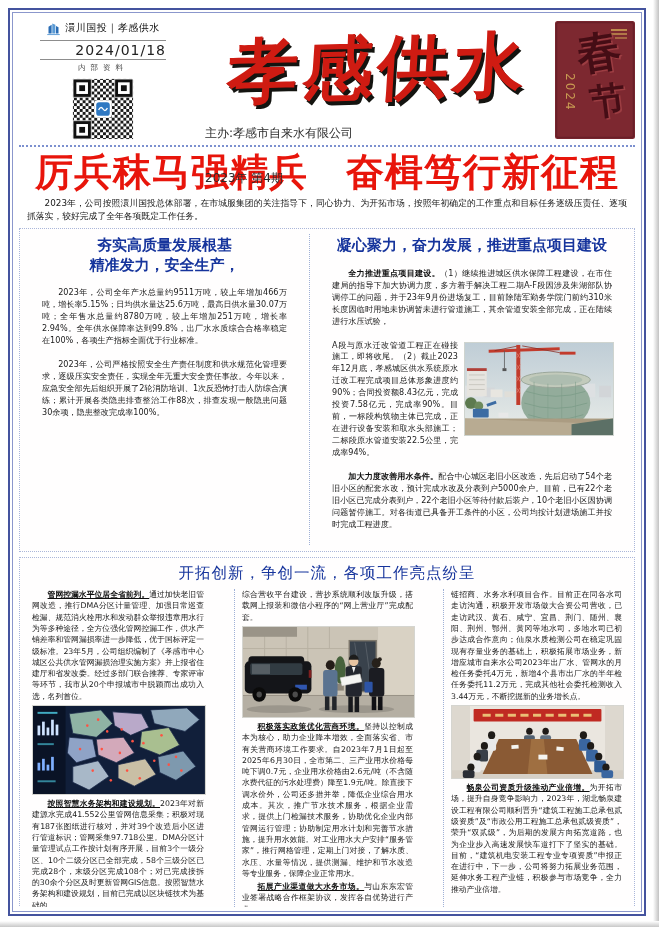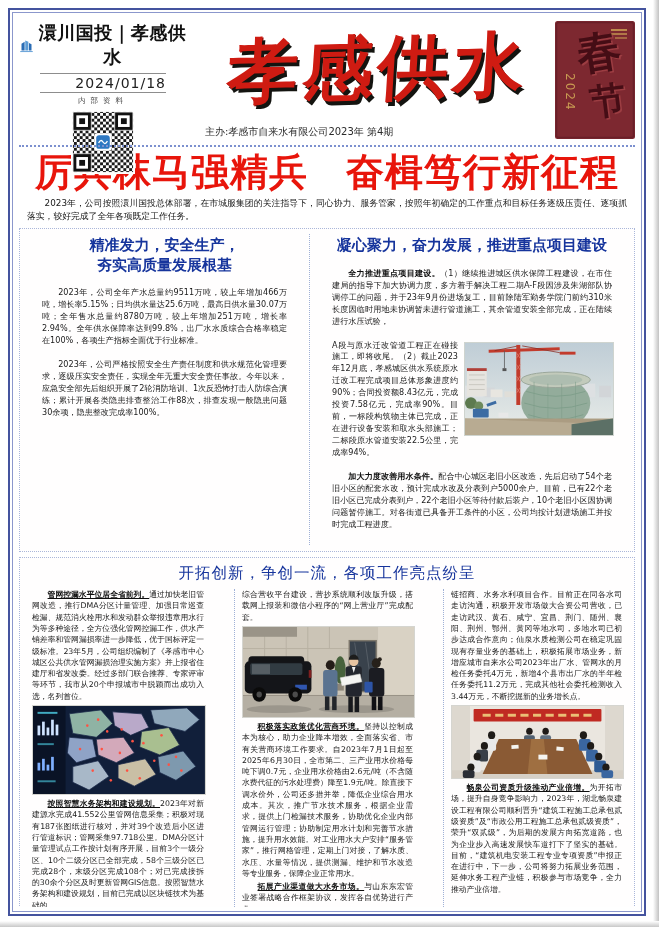--- a/index.html
+++ b/index.html
@@ -7,34 +7,34 @@
        font-family:"DejaVu Sans","Liberation Sans",sans-serif;color:#1d1d1d;}
   .edge-r{position:absolute;top:0;right:0;width:6px;height:100%;background:linear-gradient(to right,#ffffff,#c2c2c2);}
   .edge-b{position:absolute;bottom:0;left:0;width:100%;height:6px;background:linear-gradient(#ffffff,#c8c8c8);}
   .frame{position:absolute;top:8px;left:8px;right:13px;bottom:11px;border:2px solid #44539e;pointer-events:none;z-index:5;}
   .frame:before{content:"";position:absolute;inset:2px;border:1px solid #8b97cc;}
   .content{position:absolute;top:17px;left:19px;right:24px;bottom:20px;overflow:hidden;z-index:2;}
 
   
   .header{position:relative;height:132px;}
   .brand{position:absolute;left:0;top:4px;width:168px;text-align:center;}
-  .brand-row{display:flex;align-items:center;justify-content:center;gap:4px;font-weight:bold;font-size:18px;color:#101010;letter-spacing:.5px;}
+  .brand-row{display:flex;align-items:flex-start;justify-content:center;gap:4px;font-weight:normal;font-size:10px;color:#101010;letter-spacing:.5px;}
   .logo svg{width:15px;height:15px;display:block;}
   .brand-date{margin:4px auto 0;width:126px;border-top:1px solid #8d8d8d;border-bottom:1px solid #8d8d8d;padding:1px 0;font-size:14px;color:#222;letter-spacing:1px;text-align:right;}
   .brand-internal{margin-top:3px;font-size:7.5px;letter-spacing:5px;color:#454545;}
   .qr{margin:4px auto 0;width:64px;height:64px;}
   .qr svg{width:64px;height:64px;display:block;}
 
   .masthead{position:absolute;left:166px;top:0;width:386px;height:102px;display:flex;align-items:center;justify-content:center;overflow:visible;}
   .masthead-text{font-family:"DejaVu Serif","Liberation Serif",serif;font-weight:900;font-size:70px;line-height:1;
       color:#cf1b12;letter-spacing:5px;white-space:nowrap;transform:skewX(-5deg) rotate(-1.5deg);
       text-shadow:3px 4px 0 #141410, 1px 1px 0 #8c0e08;}
   .festival{position:absolute;right:0;top:4px;width:80px;height:118px;}
   .festival svg{width:80px;height:118px;display:block;}
-  .pubrow{position:absolute;left:186px;top:108px;width:370px;display:flex;font-size:10px;color:#2b2b2b;}
+  .pubrow{position:absolute;left:186px;top:108px;width:370px;display:flex;gap:28px;font-size:12px;color:#2b2b2b;flex-direction:column;}
   .dotline{position:absolute;left:0;right:0;top:128px;border-top:2px dotted #7c90cf;}
 
   
   .headline{margin:3px 0 2px;text-align:center;font-weight:900;font-size:38px;line-height:1.1;color:#e8150b;
       letter-spacing:1px;white-space:nowrap;}
   .headline span+span{margin-left:24px;}
   .intro{margin:3px 8px 5px;font-size:8.8px;line-height:1.5;text-align:justify;text-indent:2em;color:#161616;}
 
   
   .mainbox{margin:0 0 5px;border:1px dotted #aab7da;display:flex;padding:5px 8px 6px;background:#fffefe;}
@@ -137,27 +137,27 @@
       <span>主办:孝感市自来水有限公司</span>
       <span>2023年 第4期</span>
     </div>
     <div class="dotline"></div>
   </div>
 
   <div class="headline">
     <span>厉兵秣马强精兵</span>
     <span>奋楫笃行新征程</span>
   </div>
-  <p class="intro">2023年，公司按照澴川国投总体部署，在市城服集团的关注指导下，同心协力、服务管家，按照年初确定的工作重点和目标任务逐级压责任、逐项抓落实，较好完成了全年各项既定工作任务。</p>
+  <p class="intro">2023年，公司按照澴川国投总体部署，在市城服集团的关注指导下，同心协力、为开拓市场，按照年初确定的工作重点和目标任务逐级压责任、逐项抓落实，较好完成了全年各项既定工作任务。</p>
 
   <div class="mainbox">
     <div class="art-left">
       <div class="art-title">
+        <div>夯实高质量发展根基</div>
         <div>精准发力，安全生产，</div>
-        <div>夯实高质量发展根基</div>
       </div>
       <p class="bodyp indent">2023年，公司全年产水总量约9511万吨，较上年增加466万吨，增长率5.15%；日均供水量达25.6万吨，最高日供水量30.07万吨；全年售水总量约8780万吨，较上年增加251万吨，增长率2.94%。全年供水保障率达到99.8%，出厂水水质综合合格率稳定在100%，各项生产指标全面优于行业标准。</p>
       <p class="bodyp indent">2023年，公司严格按照安全生产责任制度和供水规范化管理要求，逐级压实安全责任，实现全年无重大安全责任事故。今年以来，应急安全部先后组织开展了2轮消防培训、1次反恐怖打击人防综合演练；累计开展各类隐患排查整治工作88次，排查发现一般隐患问题30余项，隐患整改完成率100%。</p>
     </div>
 
     <div class="art-right">
       <div class="art-title">凝心聚力，奋力发展，推进重点项目建设</div>
       <p class="bodyp indent">
         <b>全力推进重点项目建设。</b><span>（1）继续推进城区供水保障工程建设，在市住建局的指导下加大协调力度，多方着手解决工程二期A-F段因涉及朱湖部队协调停工的问题，并于23年9月份进场复工，目前除陆军勤务学院门前约310米长度因临时用地未协调暂未进行管道施工，其余管道安装全部完成，正在陆续进行水压试验，</span>
       </p>

